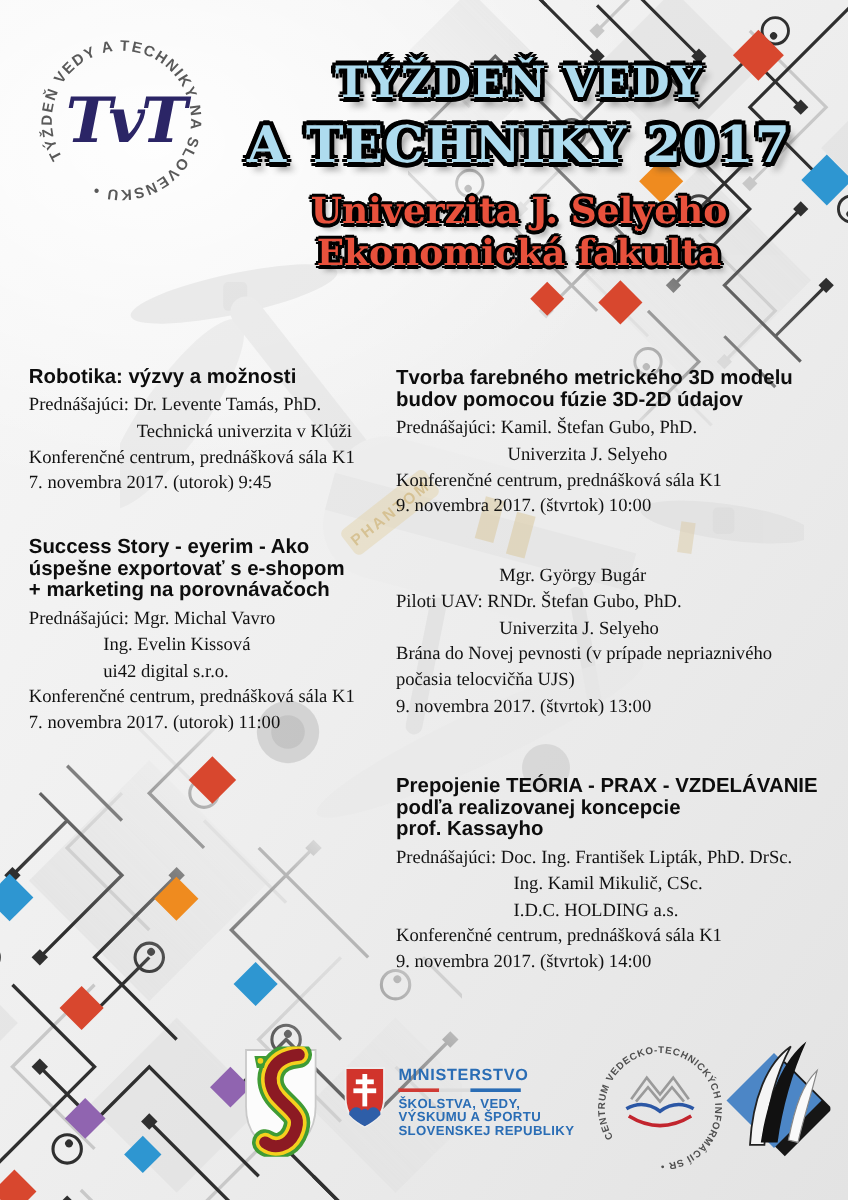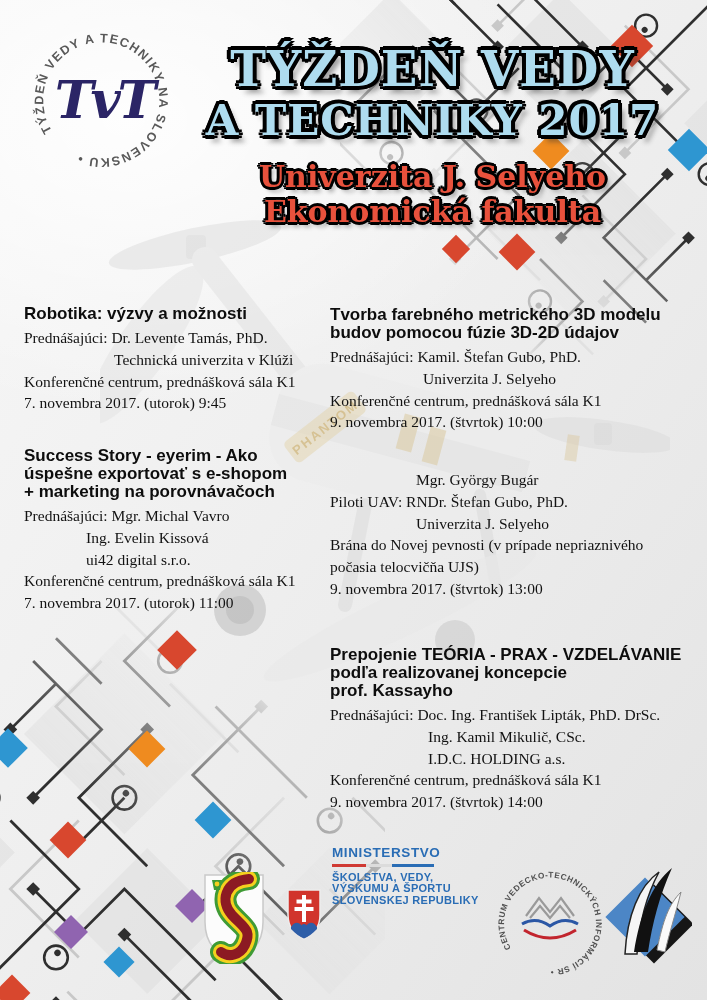--- a/index.html
+++ b/index.html
@@ -26,40 +26,40 @@
   
   .drone-layer{position:absolute; left:100px; top:185px; width:570px; height:530px; z-index:1; opacity:.5;}
   
   .tvt-logo{position:absolute; left:26px; top:20px; width:156px; height:156px; z-index:3;}
   .header-text{position:absolute; left:158px; top:42px; width:549px; text-align:center; z-index:3; white-space:nowrap;}
   .t1,.t2{
     font-family:"DejaVu Serif",serif; font-weight:bold; color:#aedcef; letter-spacing:1px;
     text-shadow:-3px -3px 0 #000,3px -3px 0 #000,-3px 3px 0 #000,3px 3px 0 #000,
       -4px 0 0 #000,4px 0 0 #000,0 -4px 0 #000,0 4px 0 #000,6px 7px 5px rgba(50,50,50,.45);
   }
-  .t1{font-size:48px; line-height:54px;}
+  .t1{font-size:36px; line-height:54px;}
   .t2{font-size:42px; line-height:50px;}
   .uni,.fac{
     font-family:"DejaVu Serif",serif; font-weight:bold; color:#e8513c;
     text-shadow:-2px -2px 0 #000,2px -2px 0 #000,-2px 2px 0 #000,2px 2px 0 #000,
       -3px 0 0 #000,3px 0 0 #000,0 -3px 0 #000,0 3px 0 #000,4px 5px 4px rgba(50,50,50,.4);
   }
   .uni{font-size:30px; line-height:34px; margin-top:14px;}
   .fac{font-size:30px; line-height:28px; margin-top:4px;}
   
   .event{position:absolute; z-index:3; white-space:nowrap; color:#121212;}
   .event .tl{font:700 17px/18px "Liberation Sans",sans-serif; color:#0d0d0d;}
   .event .body{margin-top:4px;}
   .event .bl{font:15.5px/21.8px "Liberation Serif",serif;}
   .ind62{padding-left:62px}.ind86{padding-left:86px}.ind90{padding-left:90px}
   .ind93{padding-left:93px}.ind98{padding-left:98px}
   
   .ujs-logo{position:absolute; left:202px; top:872px; width:64px; height:92px; z-index:3;}
   .coa{position:absolute; left:286px; top:888px; width:36px; height:54px; z-index:3;}
-  .ministry{position:absolute; left:332px; top:845px; z-index:3; color:#2a6db5;}
+  .ministry{position:absolute; left:332px; top:888px; z-index:3; color:#2a6db5;}
   .ministry .m-name{font:700 13.5px/16px "Liberation Sans",sans-serif; letter-spacing:.6px;}
   .ministry .m-div{display:flex; width:102px; height:3px; margin:3px 0 5px 0;}
   .ministry .m-div i{display:block; height:3px;}
   .ministry .m-div .r{width:34px;background:#d03a34}
   .ministry .m-div .w{width:26px;background:#dcdcdc}
   .ministry .m-div .b{width:42px;background:#2a6db5}
   .ministry .m-line{font:700 11px/11.4px "Liberation Sans",sans-serif; letter-spacing:.3px;}
   .cvti-logo{position:absolute; left:494px; top:858px; width:108px; height:128px; z-index:3;}
   .book-logo{position:absolute; left:598px; top:864px; width:94px; height:104px; z-index:3;}
 </style>

